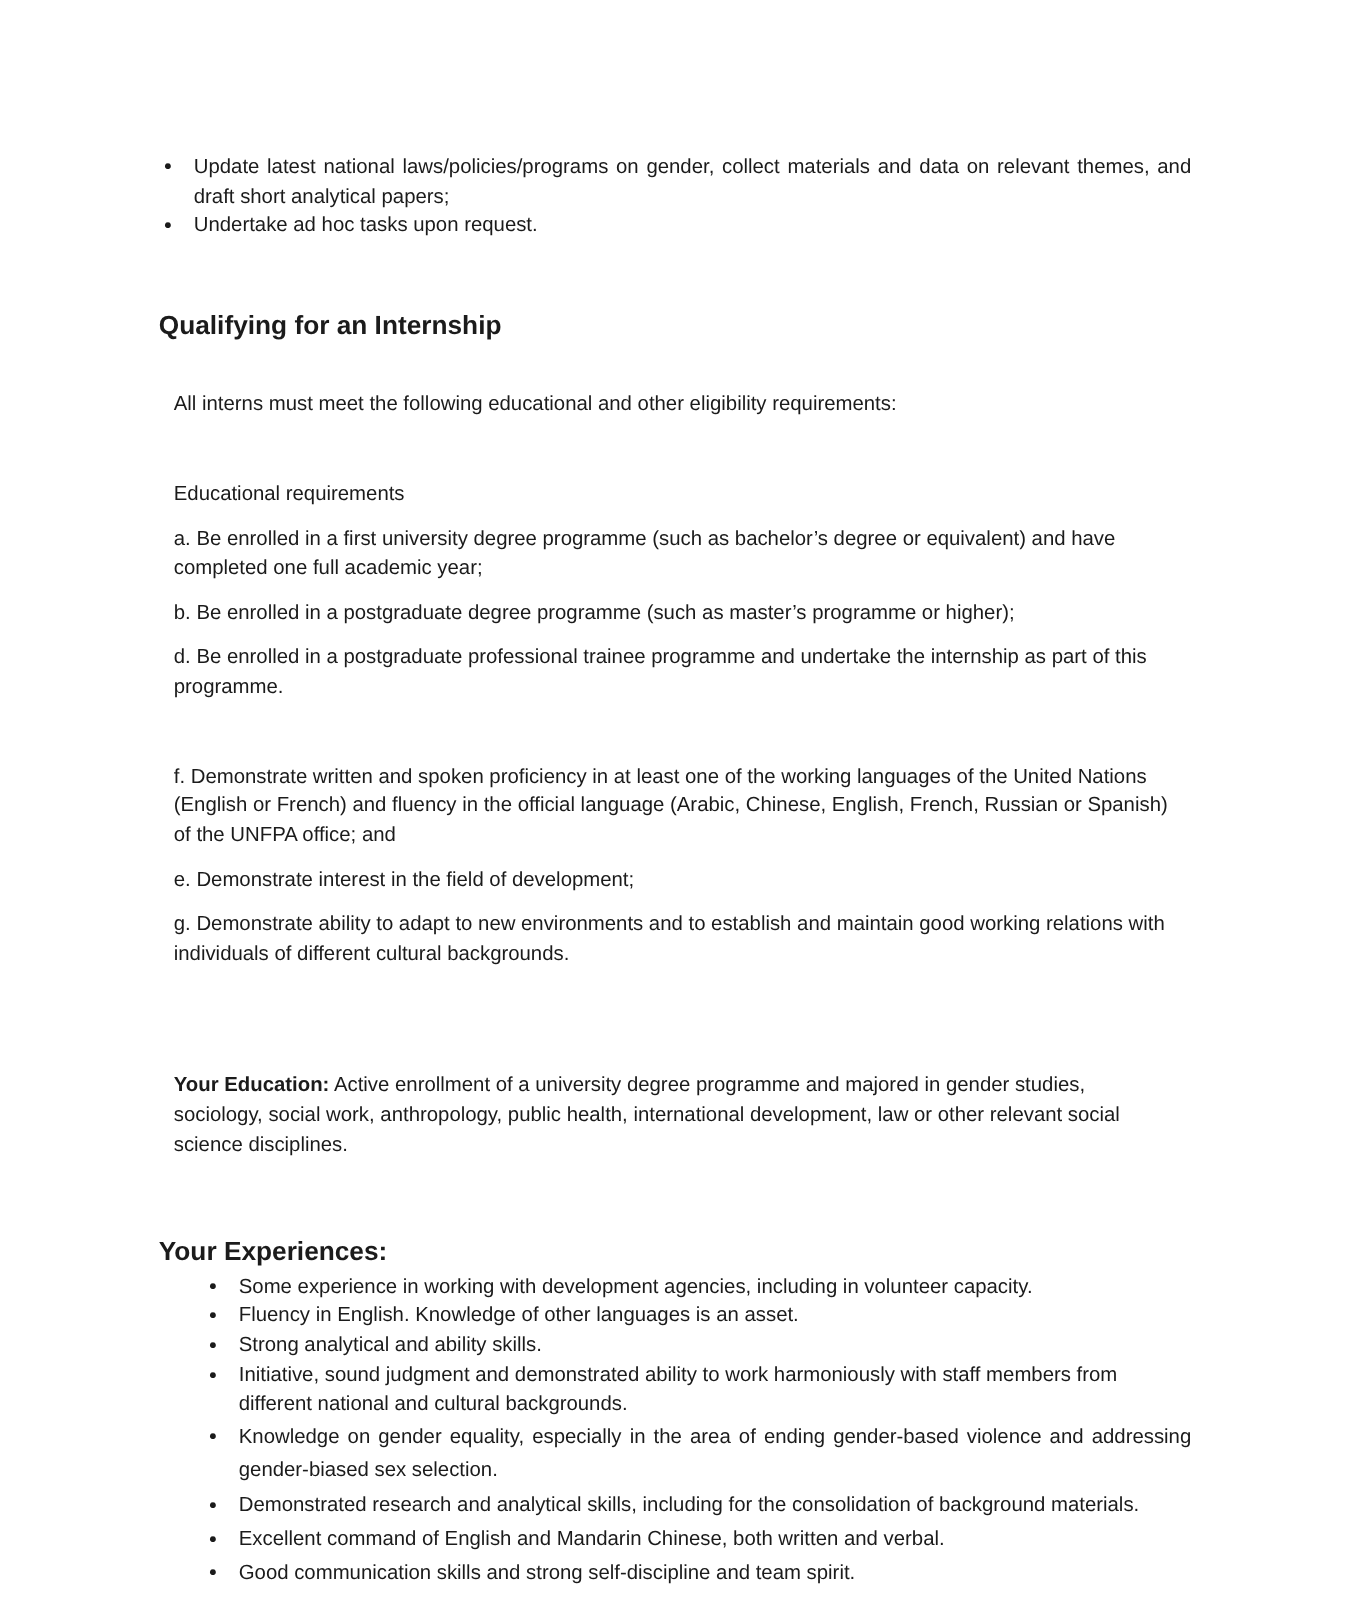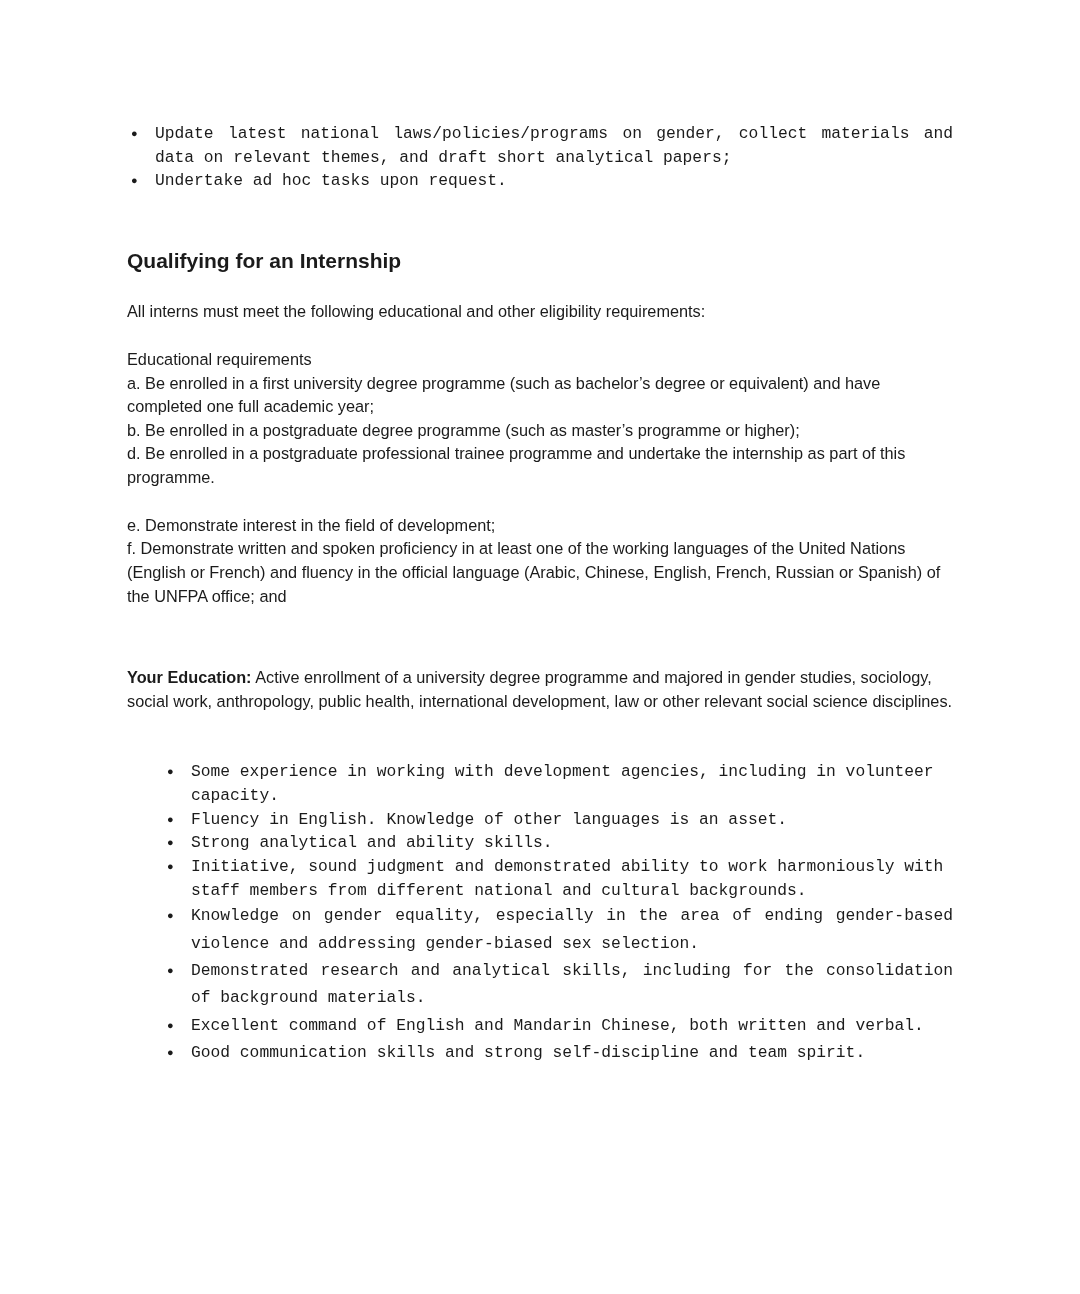--- a/index.html
+++ b/index.html
@@ -26,35 +26,34 @@
   }
   .bullet-row .marker {
     flex: 0 0 28px;
     font-size: 11px;
     line-height: 23.6px;
     padding-left: 4px;
     box-sizing: border-box;
   }
   .bullet-row .btext {
     flex: 1 1 auto;
-    font-family: Liberation Mono, monospace;
   }
   .justify { text-align: justify; }
   .bold { font-weight: bold; }
 
   .gap-2lines { height: 47px; }
   .gap-1line  { height: 24px; }
 
   .section-heading {
     font-weight: bold;
     margin: 0;
     font-size: 21px;
   }
   p.para {
-    margin: 0;
+    margin: 12px;
   }
   
   .exp-list .bullet-row .marker {
     flex: 0 0 28px;
     margin-left: 36px;
   }
   .exp-list .bullet-row.loose {
     line-height: 1.68;
   }
   .exp-list .bullet-row.loose .marker {
@@ -90,33 +89,35 @@
   <div>
     <p class="para">Educational requirements</p>
     <p class="para">a. Be enrolled in a first university degree programme (such as bachelor’s degree or equivalent) and have completed one full academic year;</p>
     <p class="para">b. Be enrolled in a postgraduate degree programme (such as master’s programme or higher);</p>
     <p class="para">d. Be enrolled in a postgraduate professional trainee programme and undertake the internship as part of this programme.</p>
   </div>
 
   <div class="gap-1line"></div>
 
   <div>
+    <p class="para">f. Demonstrate written and spoken proficiency in at least one of the working languages of the United Nations (English or French) and fluency in the official language (Arabic, Chinese, English, French, Russian or Spanish) of the UNFPA office; and</p>
     <p class="para">e. Demonstrate interest in the field of development;</p>
-    <p class="para">f. Demonstrate written and spoken proficiency in at least one of the working languages of the United Nations (English or French) and fluency in the official language (Arabic, Chinese, English, French, Russian or Spanish) of the UNFPA office; and</p>
+    <p class="para">g. Demonstrate ability to adapt to new environments and to establish and maintain good working relations with individuals of different cultural backgrounds.</p>
   </div>
 
   <div style="height:47px"></div>
 
 
   <div style="height:11px"></div>
 
   <p class="para"><span class="bold">Your Education:</span><span> Active enrollment of a university degree programme and majored in gender studies, sociology, social work, anthropology, public health, international development, law or other relevant social science disciplines.</span></p>
 
   <div style="height:47px"></div>
 
+  <h3 class="section-heading">Your Experiences:</h3>
 
   <div class="exp-list">
     <div class="bullet-row">
       <span class="marker">●</span>
       <div class="btext">Some experience in working with development agencies, including in volunteer capacity.</div>
     </div>
     <div class="bullet-row">
       <span class="marker">●</span>
       <div class="btext">Fluency in English. Knowledge of other languages is an asset.</div>
     </div>

